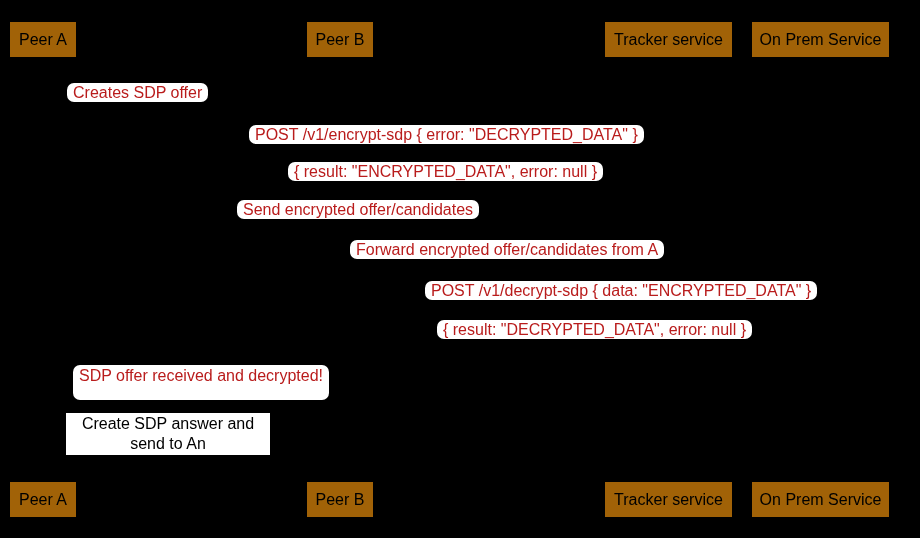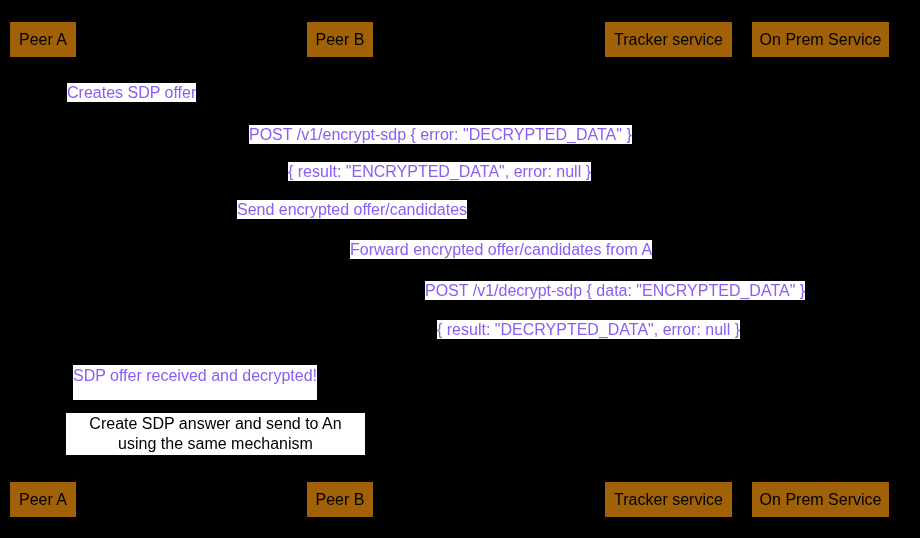--- a/index.html
+++ b/index.html
@@ -23,26 +23,27 @@
     color: #000000;
     display: flex;
     align-items: center;
     justify-content: center;
     font-size: 16px;
     white-space: nowrap;
   }
   .msg {
     position: absolute;
     background: #ffffff;
-    color: #8b5cf6;
+    color: #b91c1c;
     font-size: 16px;
     line-height: 19px;
     height: 19px;
     white-space: nowrap;
-    padding: 0 0;
+    padding: 0 6px;
+    border-radius: 7px;
   }
   .msg.tall {
     line-height: 21px;
     height: 35px;
   }
   .note {
     position: absolute;
     background: #ffffff;
     color: #000000;
     font-size: 16px;
@@ -64,23 +65,22 @@
 
   <div class="msg" style="left:67px;  top:83px;">Creates SDP offer</div>
   <div class="msg" style="left:249px; top:125px;">POST /v1/encrypt-sdp { error: "DECRYPTED_DATA" }</div>
   <div class="msg" style="left:288px; top:162px;">{ result: "ENCRYPTED_DATA", error: null }</div>
   <div class="msg" style="left:350px; top:240px;">Forward encrypted offer/candidates from A</div>
   <div class="msg" style="left:237px; top:200px;">Send encrypted offer/candidates</div>
   <div class="msg" style="left:398px; top:281px;margin-left:27px;">POST /v1/decrypt-sdp { data: "ENCRYPTED_DATA" }</div>
   <div class="msg" style="left:437px; top:320px;">{ result: "DECRYPTED_DATA", error: null }</div>
   <div class="msg tall" style="left:73px; top:365px;">SDP offer received and decrypted!</div>
 
-  <div class="note" style="left:66px; top:413px; width:299px;">
+  <div class="note" style="left:66px; top:413px; width:204px;">
     <span>Create SDP answer and send to An</span>
-    <span>using the same mechanism</span>
   </div>
 
   <div class="actor" style="left:10px;  top:482px; width:66px;">Peer A</div>
   <div class="actor" style="left:307px; top:482px; width:66px;">Peer B</div>
   <div class="actor" style="left:605px; top:482px; width:127px;">Tracker service</div>
   <div class="actor" style="left:752px; top:482px; width:137px;">On Prem Service</div>
 
 </div>
 
 </body></html>

